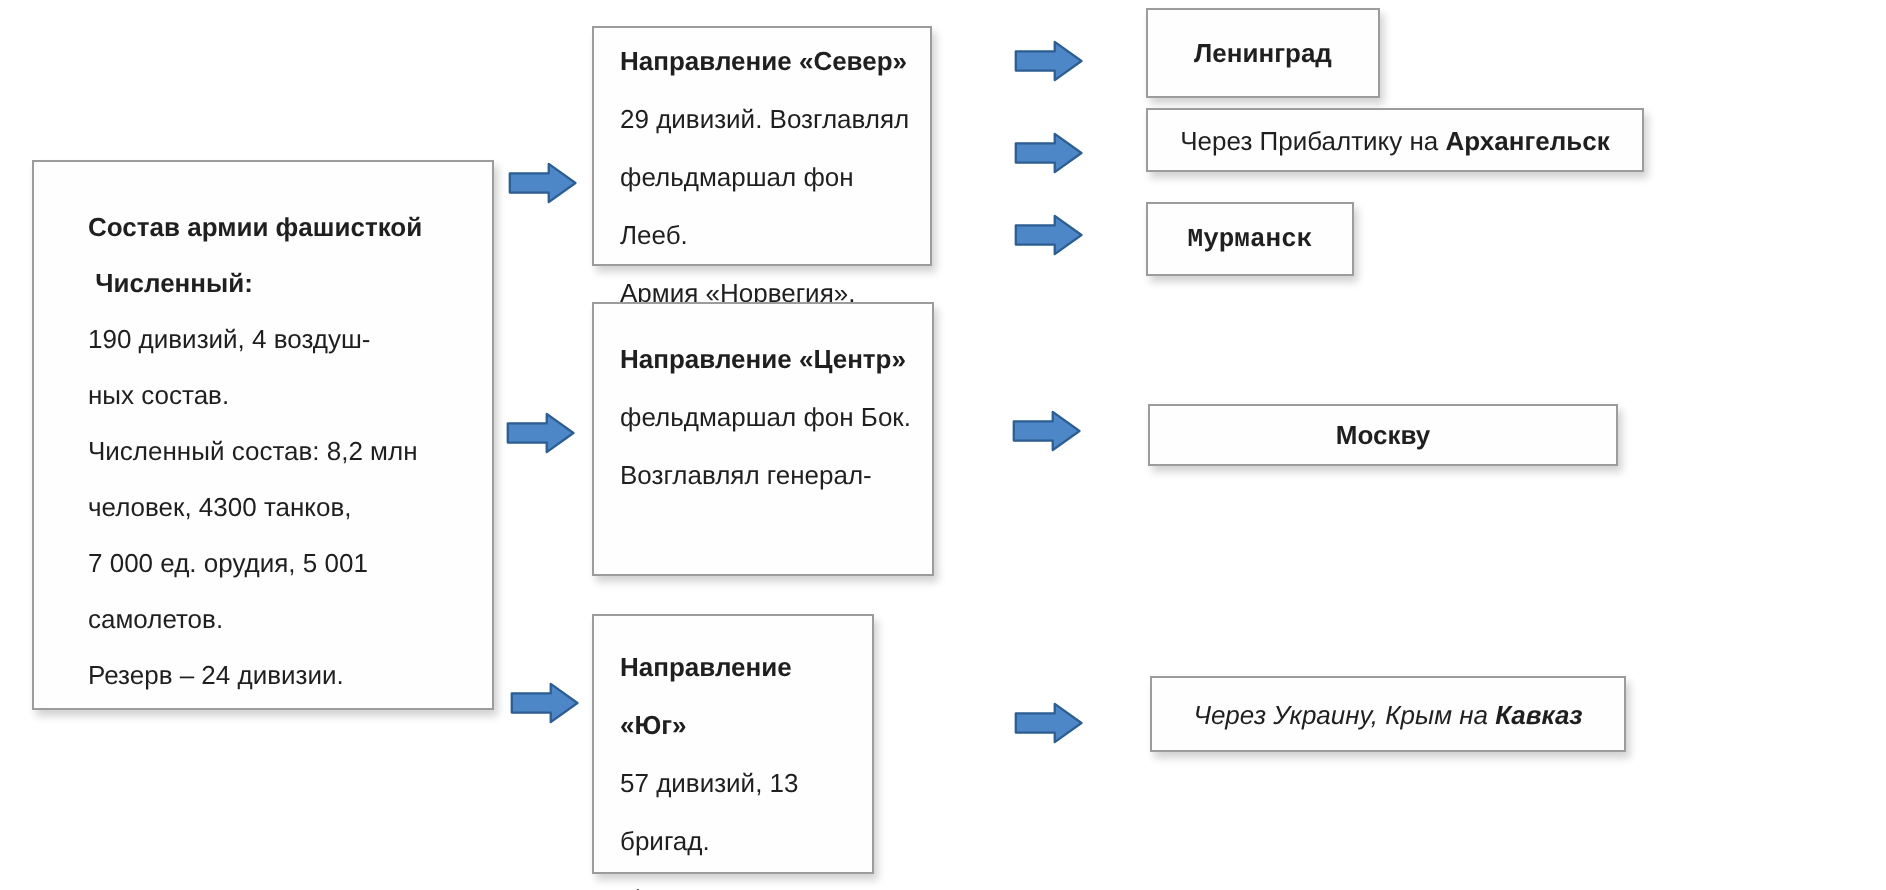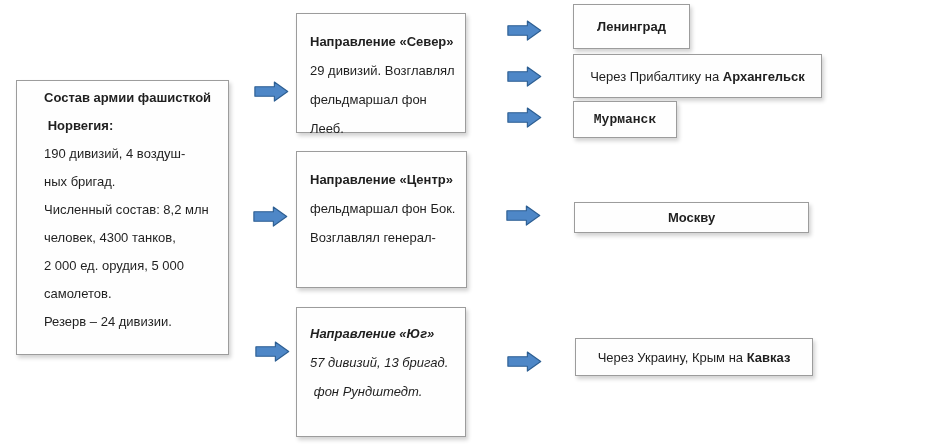--- a/index.html
+++ b/index.html
@@ -24,41 +24,41 @@
     border: 1px solid var(--box-border);
     box-shadow: 2px 3px 4px rgba(0,0,0,0.18);
     box-sizing: border-box;
     font-size: 13px;
   }
   .line { white-space: pre-wrap; }
   .bold { font-weight: bold; }
 
   
   .army-box {
-    left: 16px; top: 80px; width: 213px; height: 275px;
-    padding: 3px 8px 0 27px;
+    left: 16px; top: 80px; width: 231px; height: 275px;
+    padding: 19px 8px 0 27px;
     line-height: 28px;
   }
 
   
   .dir-box { padding-left: 13px; padding-right: 6px; line-height: 29px; }
-  .north-box  { left: 296px; top: 13px;  width: 170px; height: 120px; padding-top: 13px;  }
+  .north-box  { left: 296px; top: 13px;  width: 170px; height: 120px; padding-top: 2px;  }
   .center-box { left: 296px; top: 151px; width: 171px; height: 137px; padding-top: 13px; }
-  .south-box  { left: 296px; top: 307px; width: 170px; height: 130px; padding-top: 11px; font-style: italic; }
+  .south-box  { left: 296px; top: 307px; width: 141px; height: 130px; padding-top: 11px; }
 
   
   .target-box {
     display: flex; align-items: center; justify-content: center;
     text-align: left; white-space: pre-wrap;
   }
   .leningrad-box   { left: 573px; top: 4px;   width: 117px; height: 45px; }
-  .arkhangelsk-box { left: 573px; top: 54px;  width: 249px; height: 44px; }
+  .arkhangelsk-box { left: 573px; top: 54px;  width: 249px; height: 32px; }
   .murmansk-box    { left: 573px; top: 101px; width: 104px; height: 37px; font-family: Liberation Mono, monospace; }
   .moscow-box      { left: 574px; top: 202px; width: 235px; height: 31px; }
-  .caucasus-box    { left: 575px; top: 338px; width: 238px; height: 38px; }
+  .caucasus-box    { left: 575px; top: 338px; width: 238px; height: 38px; font-style: italic; }
 
   
   .arrow { position: absolute; width: 35px; height: 21px; }
   .arrow svg { display: block; width: 100%; height: 100%; }
   .arrow polygon { fill: var(--arrow-fill); stroke: var(--arrow-stroke); stroke-width: 1.2; stroke-linejoin: round; }
   .a1 { left: 254px; top: 81px;  }
   .a2 { left: 253px; top: 206px; }
   .a3 { left: 255px; top: 341px; }
   .a4 { left: 507px; top: 20px;  }
   .a5 { left: 507px; top: 66px;  }
@@ -66,26 +66,26 @@
   .a7 { left: 506px; top: 205px; }
   .a8 { left: 507px; top: 351px; }
 </style>
 </head>
 <body>
 
 <div class="canvas">
 
   <div class="box army-box">
     <div class="line bold">Состав армии фашисткой</div>
-    <div class="line bold"> Норвегия:</div>
+    <div class="line bold"> Численный:</div>
     <div class="line">190 дивизий, 4 воздуш-</div>
-    <div class="line">ных бригад.</div>
+    <div class="line">ных состав.</div>
     <div class="line">Численный состав: 8,2 млн</div>
     <div class="line">человек, 4300 танков,</div>
-    <div class="line">2 000 ед. орудия, 5 000</div>
+    <div class="line">7 000 ед. орудия, 5 001</div>
     <div class="line">самолетов.</div>
     <div class="line">Резерв – 24 дивизии.</div>
   </div>
 
   <div class="box dir-box north-box">
     <div class="line bold">Направление «Север»</div>
     <div class="line">29 дивизий. Возглавлял</div>
     <div class="line">фельдмаршал фон Лееб.</div>
     <div class="line">Армия «Норвегия».</div>
   </div>

